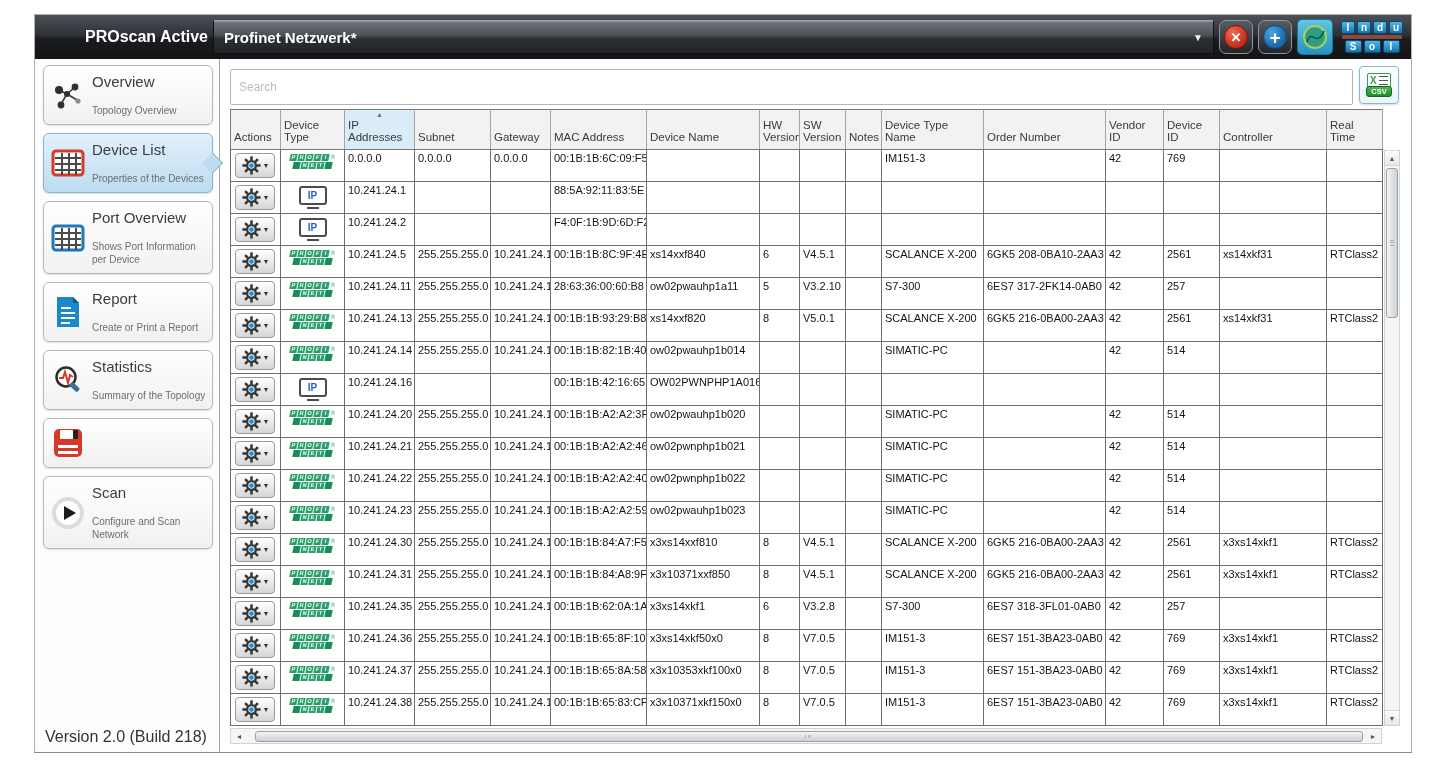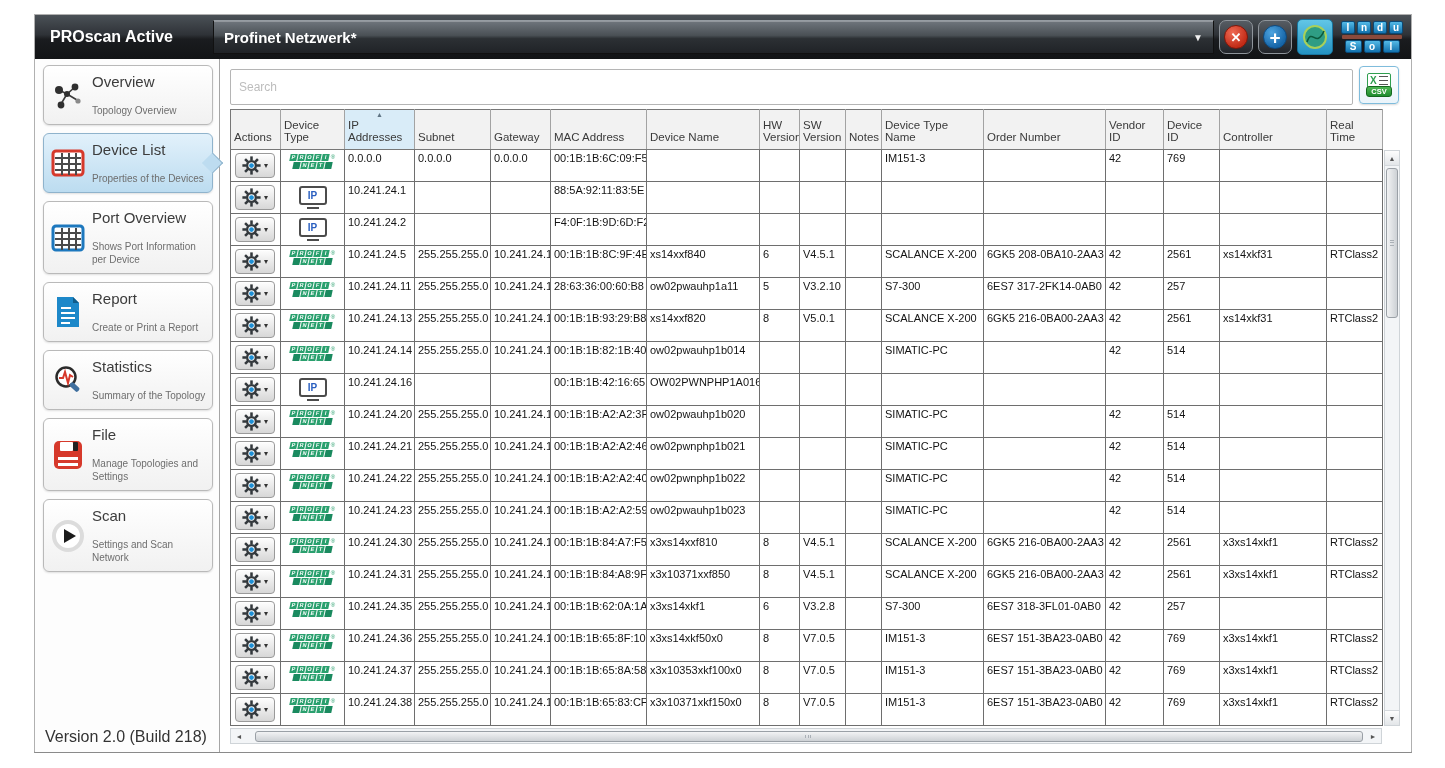--- a/index.html
+++ b/index.html
@@ -1,20 +1,20 @@
 <!DOCTYPE html>
 <html><head>
 <meta charset="utf-8">
 <style>
   *{margin:0;padding:0;box-sizing:border-box;}
   html,body{width:1445px;height:768px;background:#fff;font-family:"Liberation Sans",sans-serif;overflow:hidden;position:relative;}
   .app{position:absolute;left:34px;top:14px;width:1378px;height:739px;background:#fff;border:1px solid #b0b0b0;border-bottom:2px solid #8a8a8a;}
   
   .titlebar{position:relative;height:44px;background:linear-gradient(180deg,#4b5157 0%,#2e3237 45%,#1a1c1f 55%,#121416 100%);display:flex;align-items:center;padding:0 5px;gap:5px;}
-  .app-title{width:168px;color:#fff;font-size:16px;font-weight:bold;padding-left:10px;}
+  .app-title{width:168px;color:#fff;font-size:16px;font-weight:bold;padding-left:10px;text-align:right;}
   .doc-selector{flex:1;height:34px;display:flex;align-items:center;justify-content:space-between;padding:0 10px;color:#fff;font-size:15px;font-weight:bold;background:linear-gradient(180deg,#70767d 0%,#4a5055 45%,#2c3034 55%,#202327 100%);border:1px solid #111;border-top:1px solid #969ca2;box-shadow:inset 0 1px 0 rgba(255,255,255,.25);cursor:pointer;}
   .caret-down{font-size:10px;color:#f0f0f0;}
   .tb-btn{width:34px;height:34px;border:1px solid #8f959b;border-radius:7px;background:linear-gradient(180deg,#565c63,#22252a);display:flex;align-items:center;justify-content:center;cursor:pointer;}
   .circle{width:24px;height:24px;border-radius:50%;color:#fff;display:flex;align-items:center;justify-content:center;font-weight:bold;}
   .circle.red{background:radial-gradient(circle at 35% 30%,#ef6a54,#c22c17 70%);border:1px solid #7e170b;font-size:13px;}
   .circle.blue{background:radial-gradient(circle at 35% 30%,#4da4e0,#1766a8 70%);border:1px solid #0d4a80;font-size:19px;line-height:1;}
   .scope-logo{width:36px;height:36px;border-radius:5px;background:linear-gradient(180deg,#62c6e6,#2492c2);border:1px solid #17759f;display:flex;align-items:center;justify-content:center;}
   .indusol{display:flex;flex-direction:column;align-items:center;gap:1px;padding:0 3px;}
   .ind-row{display:flex;gap:2px;}
   .ind-tile{width:14px;height:13px;border-radius:2px;background:linear-gradient(180deg,#53b9e6,#1272ae);border:1px solid #0a4a78;color:#fff;font-size:10px;font-weight:bold;text-align:center;line-height:11px;}
@@ -196,35 +196,31 @@
           <div class="nav-item">
             <span class="nav-icon">
               <svg width="32" height="32" viewBox="0 0 32 32">
                 <rect x="2" y="2" width="28" height="28" rx="5" fill="#d6392b"></rect>
                 <rect x="8" y="3" width="13" height="9" rx="1" fill="#fff"></rect>
                 <rect x="21" y="3" width="5" height="9" rx="1" fill="#222"></rect>
                 <rect x="6" y="18" width="20" height="3" fill="#fff"></rect>
                 <rect x="6" y="24" width="20" height="3" fill="#fff"></rect>
               </svg>
             </span>
-            <span class="nav-text">
-              <span class="nav-title">File</span>
-              <span class="nav-sub">Manage Topologies and Settings</span>
-            </span>
           </div>
           <div class="nav-item">
             <span class="nav-icon">
               <svg width="34" height="34" viewBox="0 0 34 34">
                 <circle cx="17" cy="17" r="14" fill="#fff" stroke="#dcdcdc" stroke-width="4"></circle>
                 <path d="M13 10 L25 17 L13 24 z" fill="#1b1b1b"></path>
               </svg>
             </span>
             <span class="nav-text">
               <span class="nav-title">Scan</span>
-              <span class="nav-sub">Settings and Scan Network</span>
+              <span class="nav-sub">Configure and Scan Network</span>
             </span>
           </div>
         </nav>
       <div class="version">Version 2.0 (Build 218)</div>
     </aside>
 
     <main class="main">
       <div class="toolbar">
         <input class="search" type="text" placeholder="Search" style="">
         <button class="csv-btn">

